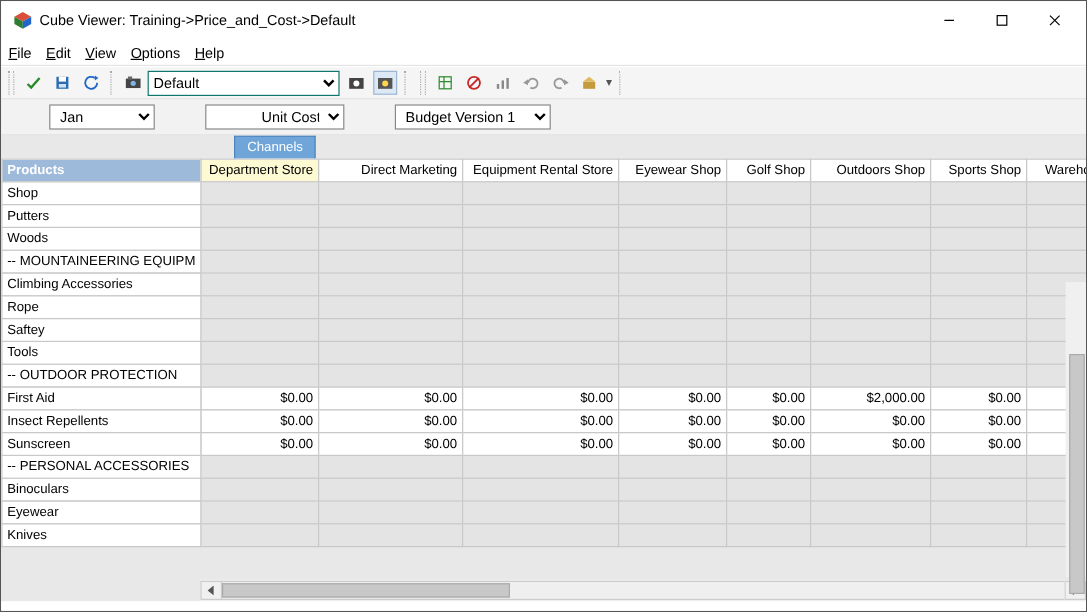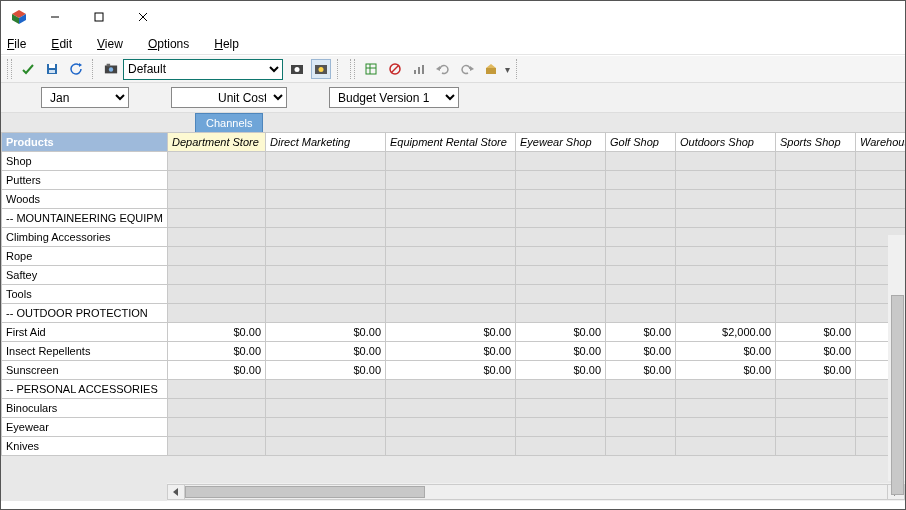--- a/index.html
+++ b/index.html
@@ -5,21 +5,21 @@
   * { box-sizing: border-box; margin: 0; padding: 0; }
   body { font-family: "Segoe UI", Tahoma, sans-serif; font-size: 12px; color: #000; background: #fff; }
   .window { width: 906px; height: 510px; border: 1px solid #555; display: flex; flex-direction: column; background: #fff; }
 
   .titlebar { height: 32px; display: flex; align-items: center; padding: 0 4px; background: #fff; }
   .titlebar .cube-icon { width: 16px; height: 16px; margin: 0 6px; }
   .titlebar .title { flex: 1; font-size: 12px; }
   .winctl { width: 44px; height: 28px; display: flex; align-items: center; justify-content: center; }
   .winctl svg { width: 10px; height: 10px; }
 
-  .menubar { height: 22px; display: flex; align-items: center; padding: 0 6px; gap: 25px; background: #fff; border-bottom: 1px solid #e5e5e5; }
+  .menubar { height: 22px; display: flex; align-items: center; padding: 0 6px; gap: 12px; background: #fff; border-bottom: 1px solid #e5e5e5; }
   .menubar span { font-size: 12px; }
   .menubar span u { text-decoration: underline; }
 
   .toolbar { height: 28px; display: flex; align-items: center; padding: 2px 4px; gap: 4px; background: #f5f5f5; border-top: 1px solid #fff; border-bottom: 1px solid #ddd; }
   .tbtn { width: 20px; height: 20px; display:flex; align-items:center; justify-content:center; border:1px solid transparent; }
   .tbtn svg { width:14px; height:14px; }
   select.toolsel { height: 21px; font-size:12px; border:1px solid #0f766e; background:#fff; }
   .sep { width:5px; height:20px; border-left:1px dotted #aaa; margin:0 2px; }
   .grip { width:5px; height:20px; border-left:1px dotted #aaa; border-right:1px dotted #aaa; margin:0 2px; }
 
@@ -28,21 +28,21 @@
 
   .gridwrap { flex:1; position:relative; background:#e8e8e8; display:flex; overflow:hidden; }
   .grid-area { flex:1; display:flex; flex-direction:column; overflow:hidden; }
   .tab-above { margin-left:166px; display:inline-block;padding-left:28px; }
   .tab { display:inline-block; background:#6fa5d8; color:#fff; padding:3px 10px; font-size:11px; border:1px solid #4e86bc; border-bottom:none; }
 
   table.maingrid { border-collapse:collapse; table-layout:fixed; width: 890px; }
   table.maingrid th, table.maingrid td { border:1px solid #c8c8c8; height:19px; font-size:11px; padding:0 4px; white-space:nowrap; overflow:hidden; text-overflow:clip;}
   th.rowhdr { background:#fff; text-align:left; font-weight:normal; padding-left:22px; }
   th.rowhdr.cat { }
-  th.colhdr { background:#fff; text-align:left; font-weight:normal;font-style:italic; }
+  th.colhdr { background:#fff; text-align:right; font-weight:normal; }
   th.colhdr.active { background:#fdf9d2; }
   th.corner { background:#9ebadb; color:#fff; text-align:left; padding-left:6px; }
   td.cell { background:#fff; text-align:right; }
   td.cell.empty { background:#e4e4e4; }
 
   .hscrollbar { height:18px; background:#f0f0f0; display:flex; align-items:center; margin-left:166px; position:relative; }
   .hsarrow { width:18px; height:16px; display:flex; align-items:center; justify-content:center; background:#f0f0f0; border:1px solid #ccc; }
   .hsarrow svg { width:8px; height:8px; }
   .hstrack { flex:1; height:16px; background:#efefef; position:relative; border-top:1px solid #ccc; border-bottom:1px solid #ccc;}
   .hsthumb { position:absolute; left:0; top:1px; height:12px; width:240px; background:#c8c8c8; border:1px solid #aaa; }
@@ -58,20 +58,21 @@
 <div class="window">
 
   <div class="titlebar">
     <span class="cube-icon">
       <svg viewBox="0 0 16 16">
           <polygon points="8,1 15,5 8,9 1,5" fill="#d94f3a"></polygon>
           <polygon points="1,5 8,9 8,15 1,11" fill="#2e7d32"></polygon>
           <polygon points="15,5 15,11 8,15 8,9" fill="#1e66c9"></polygon>
         </svg>
     </span>
+    <span class="title">Cube Viewer: Training-&gt;Price_and_Cost-&gt;Default</span>
     <div class="winctl">
         <svg viewBox="0 0 10 10">
           <line x1="1" y1="5" x2="9" y2="5" stroke="#000"></line>
         </svg>
       </div>
     <div class="winctl">
         <svg viewBox="0 0 10 10">
           <rect x="1" y="1" width="8" height="8" fill="none" stroke="#000"></rect>
         </svg>
       </div>

